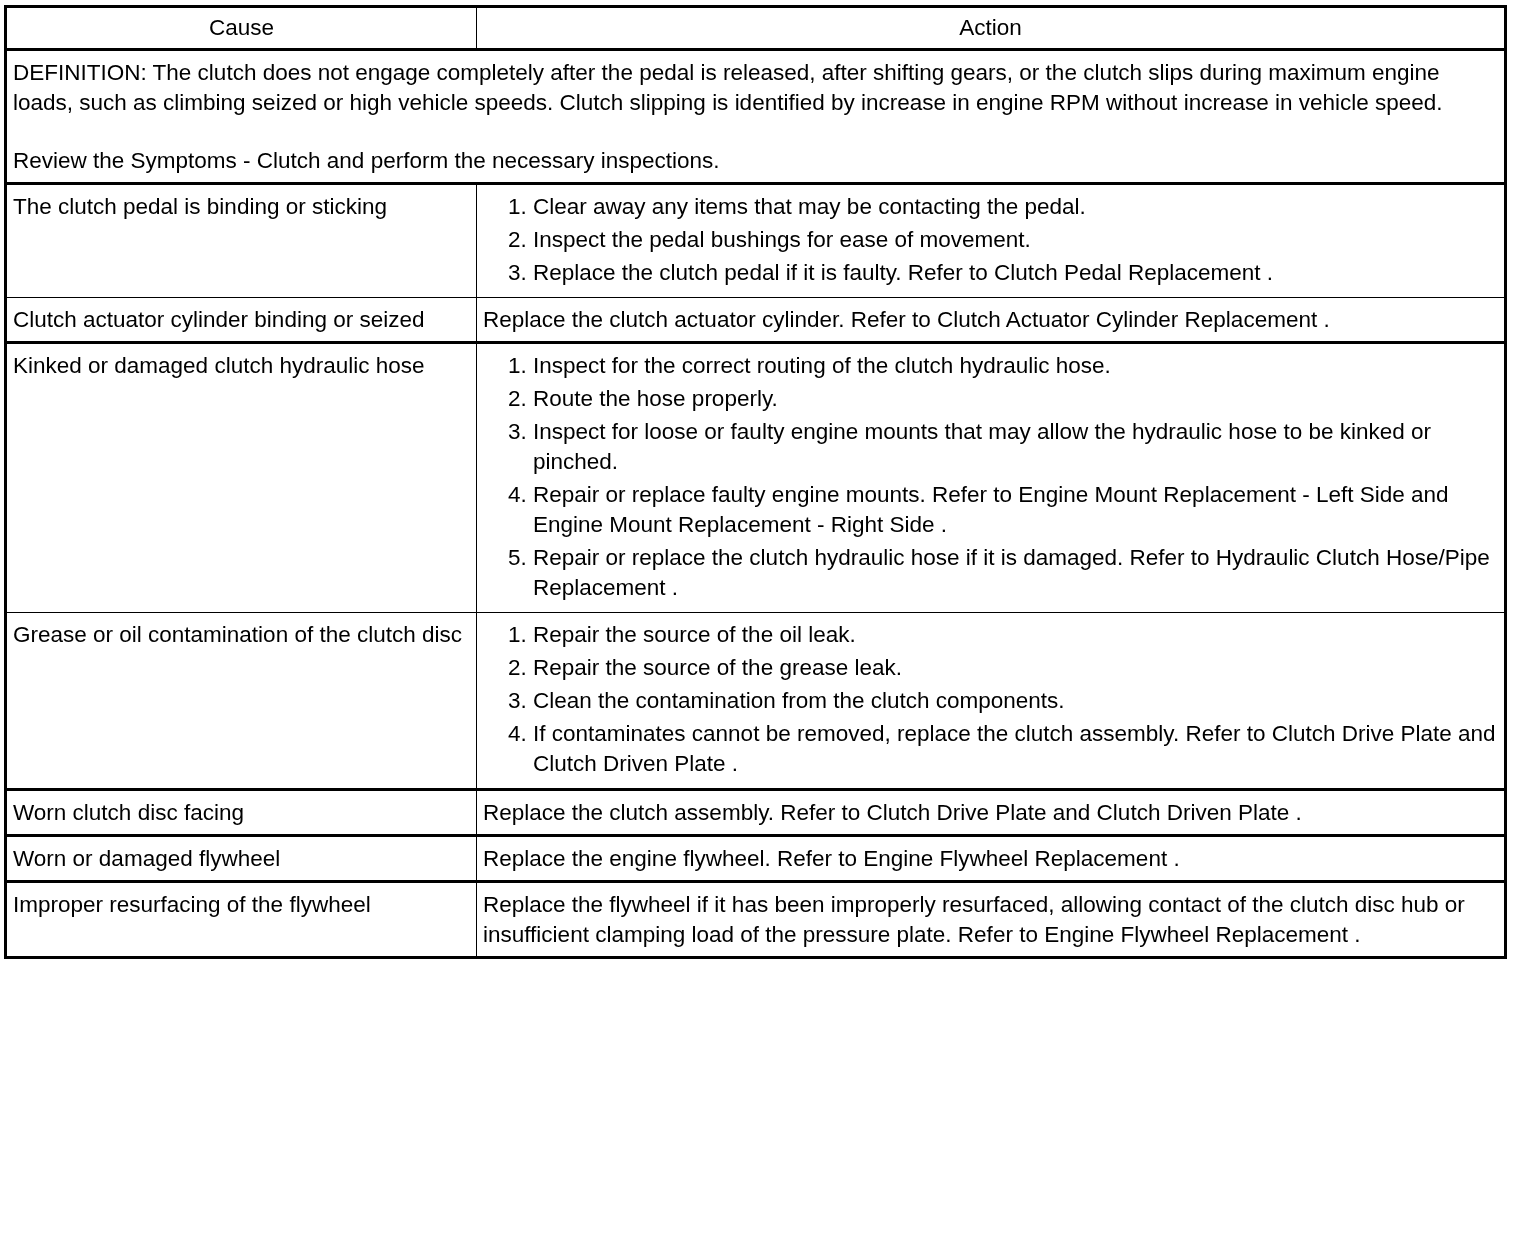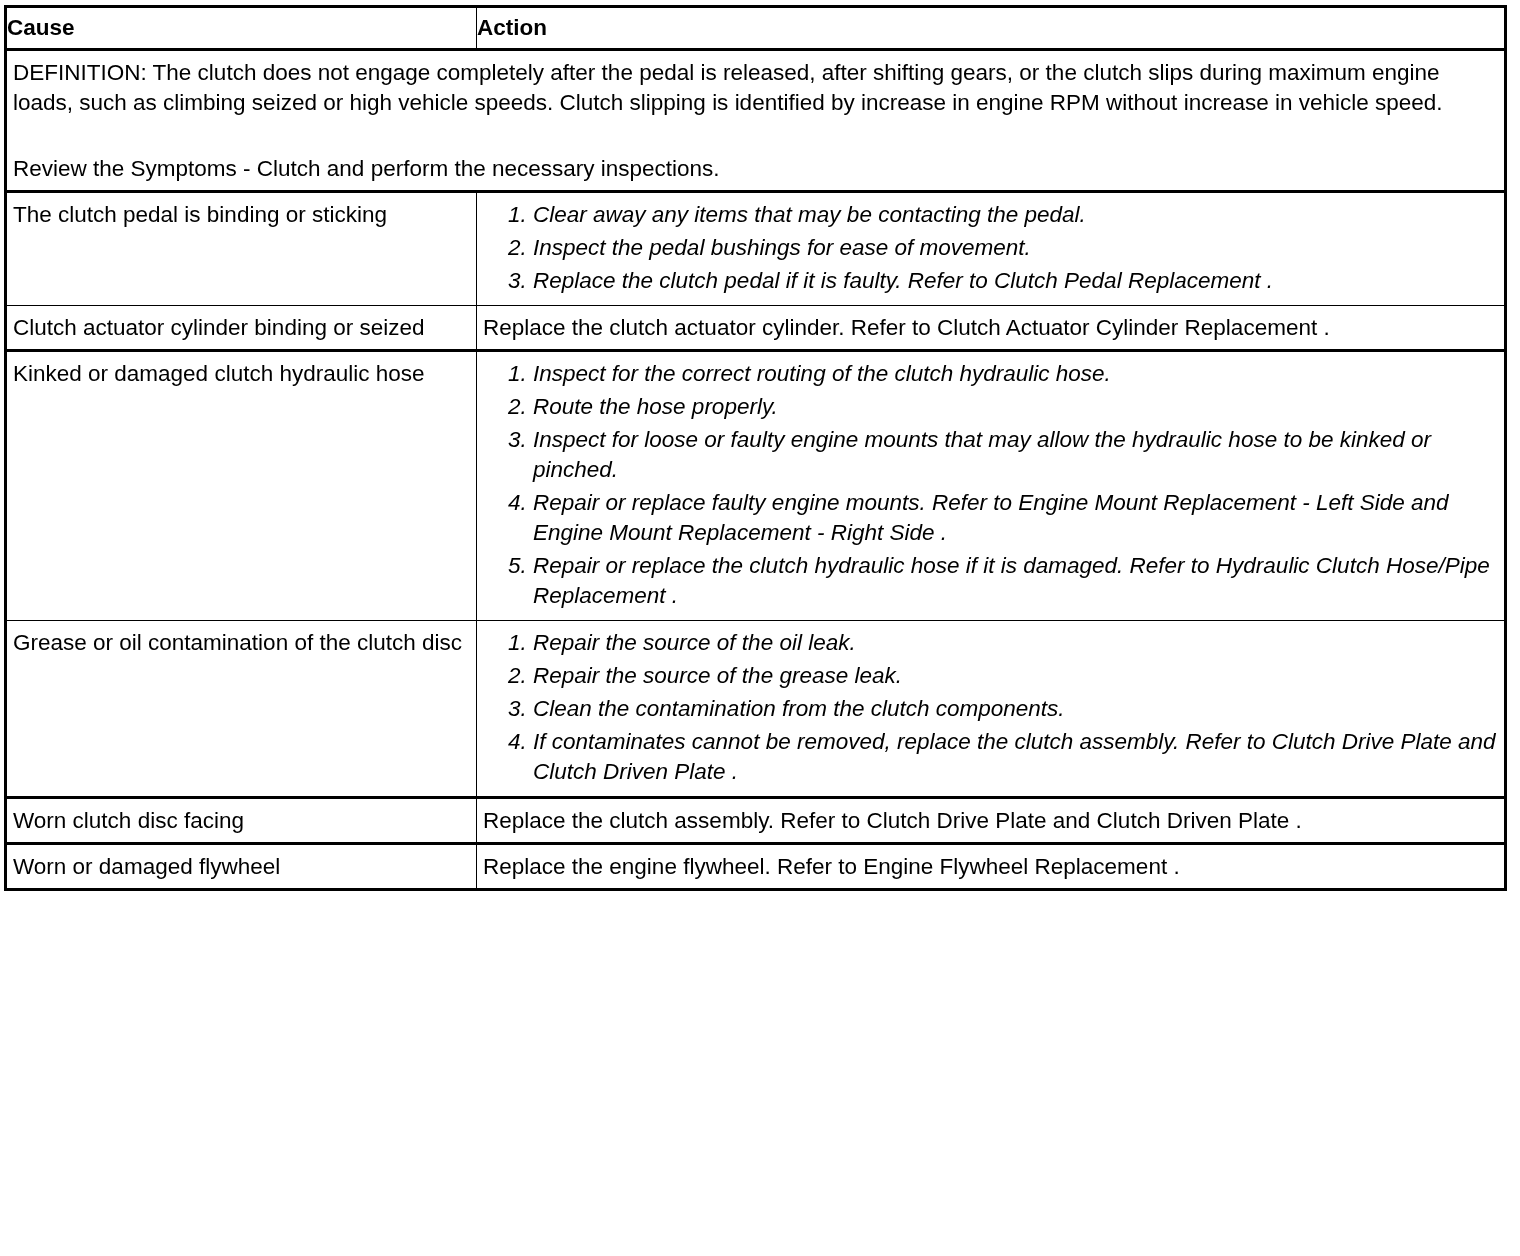--- a/index.html
+++ b/index.html
@@ -6,31 +6,31 @@
   body { width: 1520px; height: 1256px; overflow: hidden; position: relative; }
   .tbl {
     position: absolute; left: 4px; top: 5px; width: 1503px;
     border-collapse: collapse; table-layout: fixed;
     border: 3px solid #000;
     font-family: "Liberation Sans", sans-serif; font-size: 22.5px; color: #000;
   }
   .tbl col.c1 { width: 471px; }
   .tbl col.c2 { width: 1029px; }
   .tbl th {
-    font-weight: bold; text-align: left; height: 38px; padding: 0;
+    font-weight: normal; text-align: center; height: 38px; padding: 0;
     border-right: 1.5px solid #000; border-bottom: 3px solid #000; line-height: 40px;
   }
   .tbl td {
     vertical-align: top; padding: 7px 6px 6px 6px; line-height: 30px;
     border: 1.5px solid #000;
   }
   .tbl tr.thick td { border-bottom-width: 3px; }
   .def p { margin: 0; }
-  .def p + p { margin-top: 36px; }
-  ol { margin: 0; padding: 0 0 0 50px; font-style: italic; }
+  .def p + p { margin-top: 28px; }
+  ol { margin: 0; padding: 0 0 0 50px; }
   ol li { margin: 0 0 3px 0; padding: 0; }
   ol li::marker { font-weight: normal; }
 </style>
 </head>
 <body>
 
 <table class="tbl">
   <colgroup>
       <col class="c1">
       <col class="c2">
@@ -87,14 +87,18 @@
       </td>
     </tr>
     <tr class="thick">
       <td>Worn clutch disc facing</td>
       <td>Replace the clutch assembly. Refer to Clutch Drive Plate and Clutch Driven Plate .</td>
     </tr>
     <tr class="thick">
       <td>Worn or damaged flywheel</td>
       <td>Replace the engine flywheel. Refer to Engine Flywheel Replacement .</td>
     </tr>
+    <tr>
+      <td>Improper resurfacing of the flywheel</td>
+      <td>Replace the flywheel if it has been improperly resurfaced, allowing contact of the clutch disc hub or insufficient clamping load of the pressure plate. Refer to Engine Flywheel Replacement .</td>
+    </tr>
   </tbody>
 </table>
 
 </body></html>

